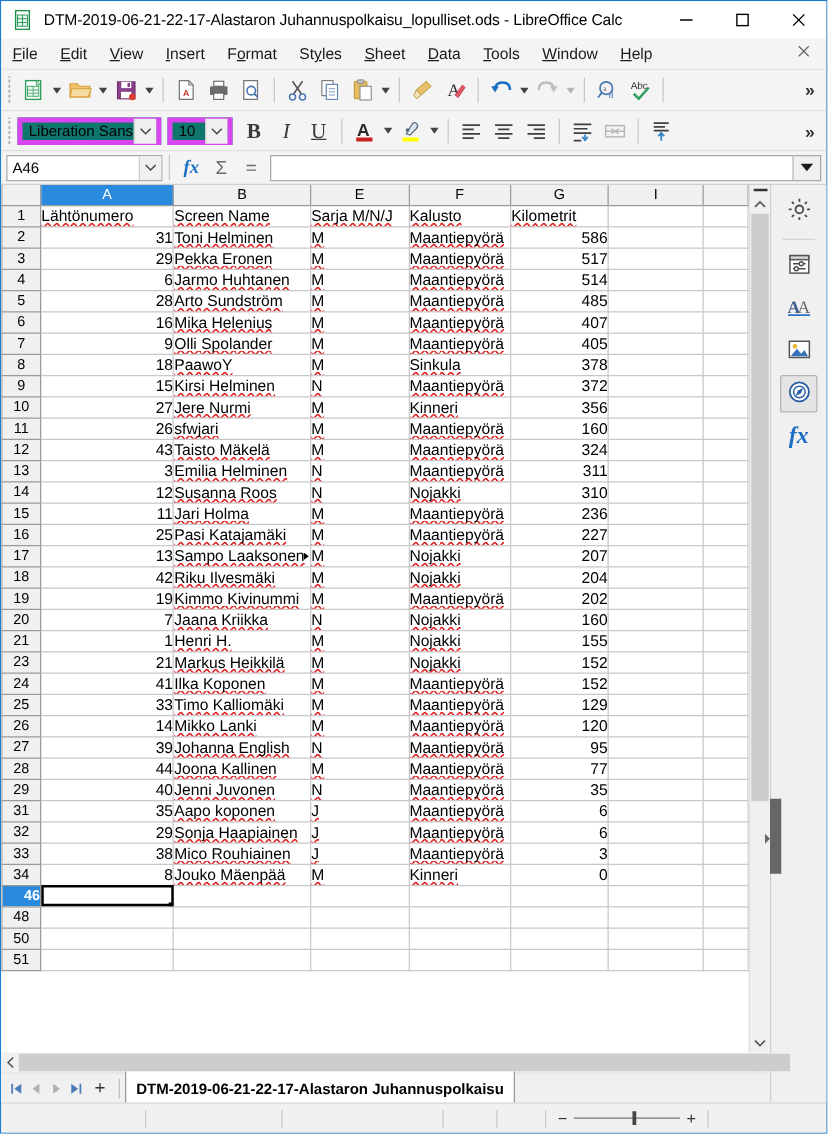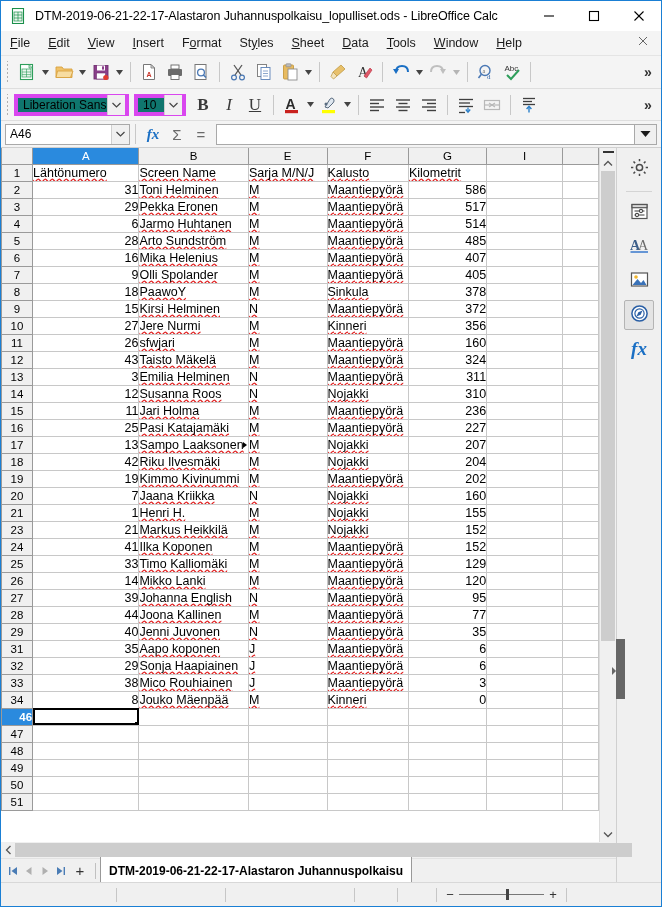--- a/index.html
+++ b/index.html
@@ -1019,41 +1019,21 @@
                   <td class="rowhdr selected">46</td>
                   <td class="cell txt selcell"></td>
                   <td class="cell txt"></td>
                   <td class="cell txt"></td>
                   <td class="cell txt"></td>
                   <td class="cell txt"></td>
                   <td class="cell txt"></td>
                   <td class="cell txt"></td>
                 </tr>
                 <tr>
-                  <td class="rowhdr">47</td>
-                  <td class="cell txt"></td>
-                  <td class="cell txt"></td>
-                  <td class="cell txt"></td>
-                  <td class="cell txt"></td>
-                  <td class="cell txt"></td>
-                  <td class="cell txt"></td>
-                  <td class="cell txt"></td>
-                </tr>
-                <tr>
                   <td class="rowhdr">48</td>
-                  <td class="cell txt"></td>
-                  <td class="cell txt"></td>
-                  <td class="cell txt"></td>
-                  <td class="cell txt"></td>
-                  <td class="cell txt"></td>
-                  <td class="cell txt"></td>
-                  <td class="cell txt"></td>
-                </tr>
-                <tr>
-                  <td class="rowhdr">49</td>
                   <td class="cell txt"></td>
                   <td class="cell txt"></td>
                   <td class="cell txt"></td>
                   <td class="cell txt"></td>
                   <td class="cell txt"></td>
                   <td class="cell txt"></td>
                   <td class="cell txt"></td>
                 </tr>
                 <tr>
                   <td class="rowhdr">50</td>

